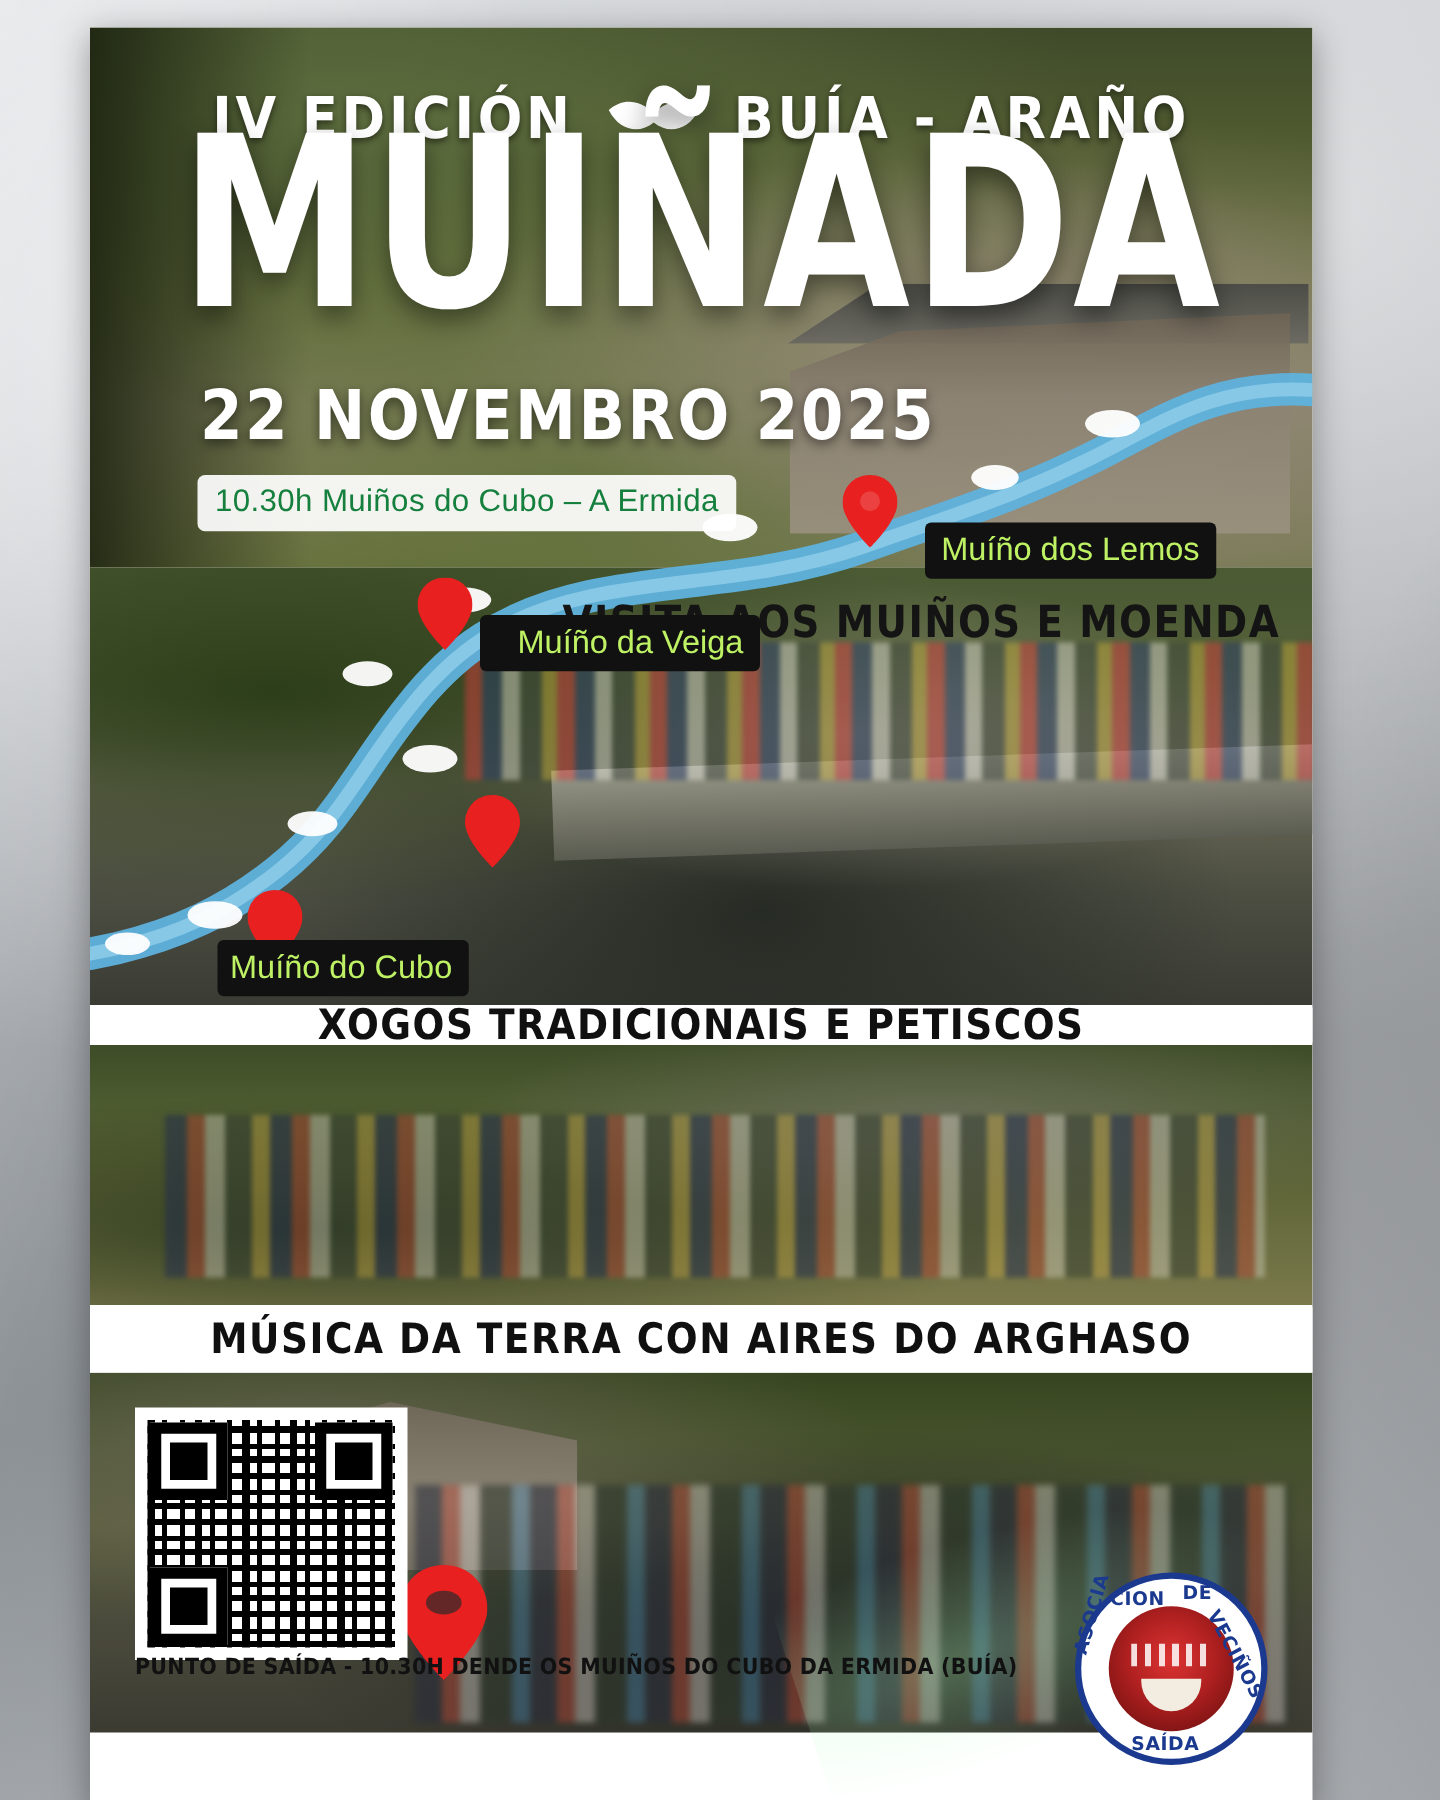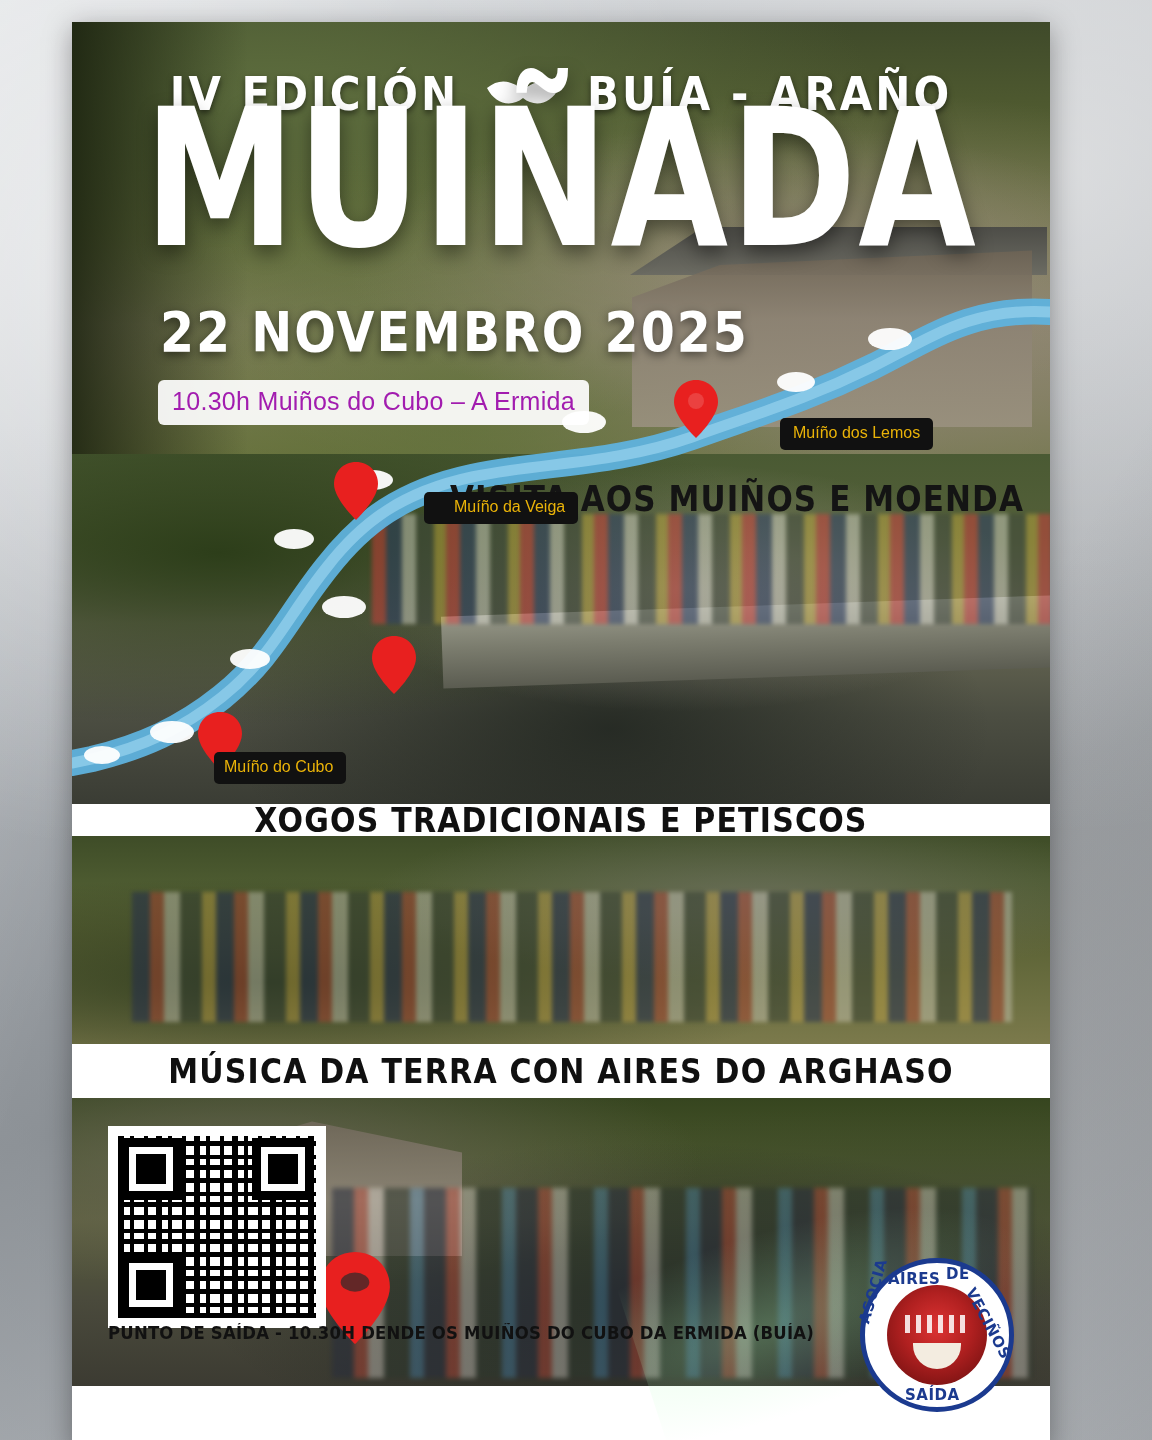--- a/index.html
+++ b/index.html
@@ -260,44 +260,43 @@
     font-size: 49px;
     color: #ffffff;
     letter-spacing: 2px;
     transform: scaleY(1.12);
     text-shadow: 0 3px 9px rgba(0,0,0,0.5);
   }
   .time-pill {
     position: absolute;
     top: 358px; left: 86px;
     background: rgba(255,255,255,0.92);
-    color: #a21caf;
+    color: #15803d;
     border-radius: 6px;
     padding: 7px 14px 9px 14px;
     font-size: 25px;
     font-family: "Liberation Sans", sans-serif;
     letter-spacing: .3px;
   }
 
   
   .pin {
     position: absolute;
     width: 44px; height: 58px;
   }
   .pin svg { display:block; }
   .pin-label {
     position: absolute;
     background: #111111;
-    color: #eab308;
+    color: #bef264;
     border-radius: 5px;
     padding: 6px 13px 8px 13px;
-    font-size: 16px;
+    font-size: 26px;
     font-family: "Liberation Sans", sans-serif;
     white-space: nowrap;
-    margin-left: 40px;
   }
 
   
   .qr {
     position: absolute;
     left: 36px; top: 1104px;
     width: 198px; height: 182px;
     background: #ffffff;
     padding: 10px;
   }
@@ -487,20 +486,20 @@
     </div>
   </div>
 
   <div class="bottom-note">PUNTO DE SAÍDA - 10.30H DENDE OS MUIÑOS DO CUBO DA ERMIDA (BUÍA)</div>
 
   <div class="logo">
     <div class="logo-circle"></div>
     <div class="logo-face"></div>
     <div class="logo-text">
       <span class="lt-asoc">ASOCIA</span>
-      <span class="lt-cion">AIRES</span>
+      <span class="lt-cion">CION</span>
       <span class="lt-de">DE</span>
       <span class="lt-veci">VECIÑOS</span>
       <span class="lt-arano">SAÍDA</span>
     </div>
   </div>
 
 </div>
 
 </body></html>

